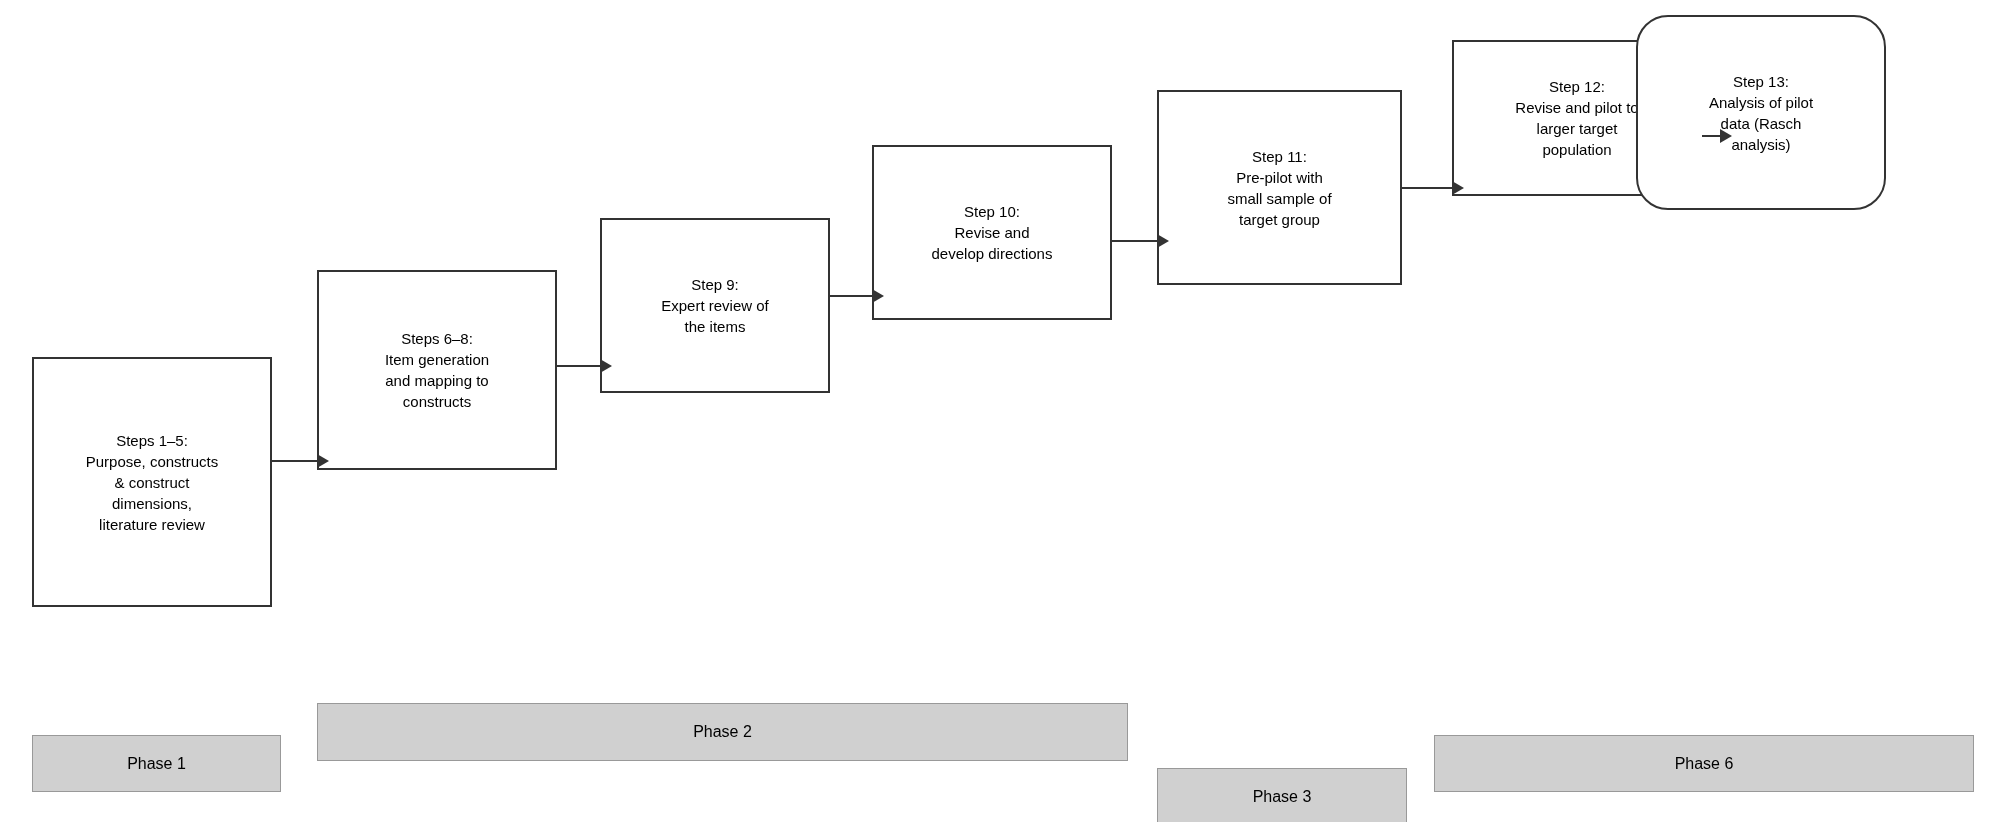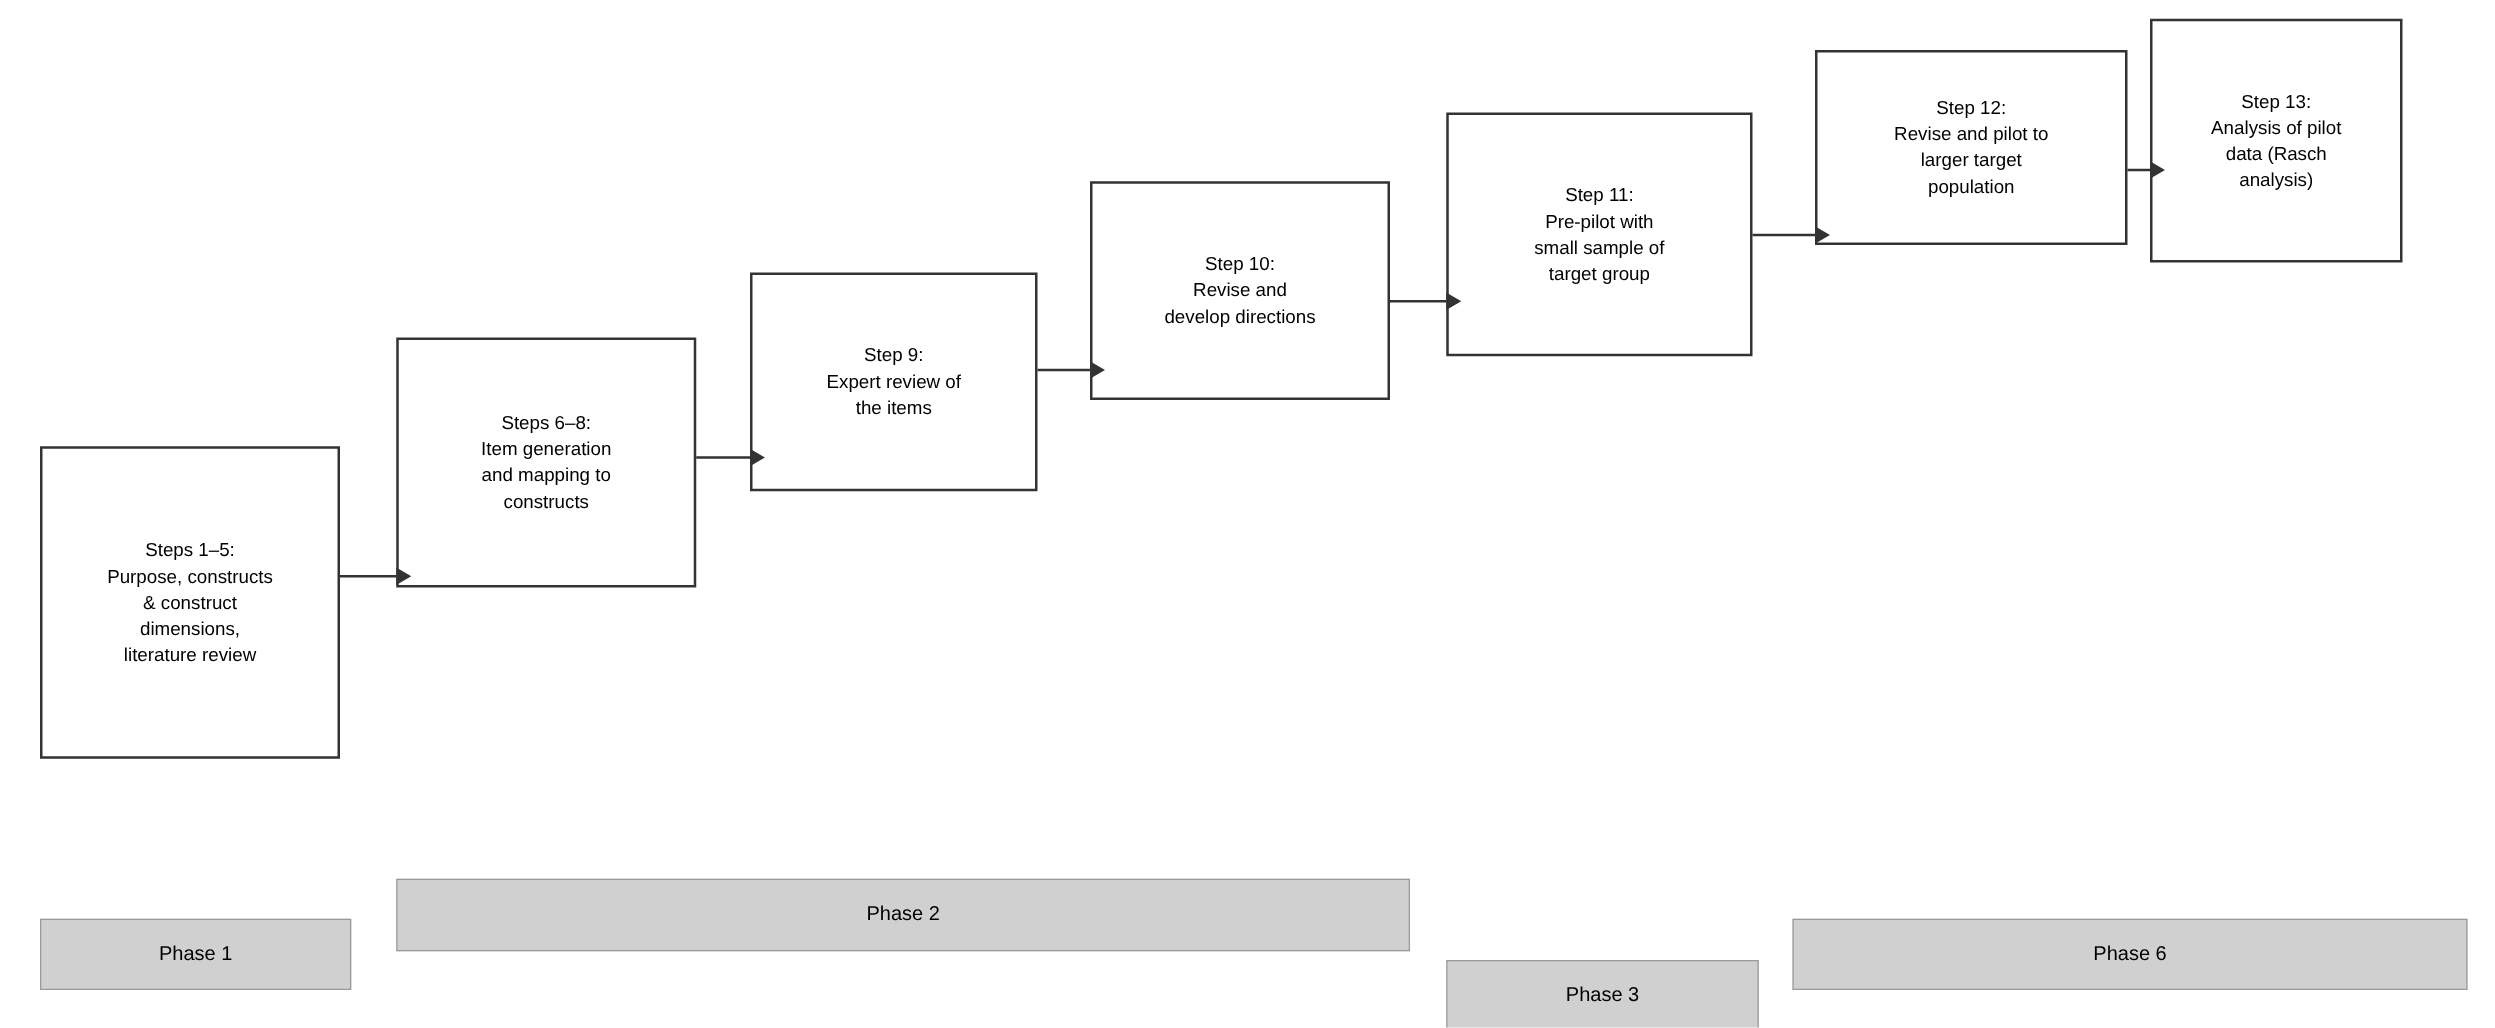--- a/index.html
+++ b/index.html
@@ -60,21 +60,21 @@
 <body>
 
 <div class="diagram-container">
 
 <div class="step-box" style="left: 32px; top: 357px; width: 240px; height: 250px;">Steps 1–5:<br>Purpose, constructs<br>&amp; construct<br>dimensions,<br>literature review</div>
     <div class="step-box" style="left: 317px; top: 270px; width: 240px; height: 200px;">Steps 6–8:<br>Item generation<br>and mapping to<br>constructs</div>
     <div class="step-box" style="left: 600px; top: 205px; width: 230px; height: 175px; margin-top: 13px;">Step 9:<br>Expert review of<br>the items</div>
     <div class="step-box" style="left: 872px; top: 145px; width: 240px; height: 175px;">Step 10:<br>Revise and<br>develop directions</div>
     <div class="step-box" style="left: 1157px; top: 90px; width: 245px; height: 195px;">Step 11:<br>Pre-pilot with<br>small sample of<br>target group</div>
     <div class="step-box" style="left: 1452px; top: 40px; width: 250px; height: 156px;">Step 12:<br>Revise and pilot to<br>larger target<br>population</div>
-    <div class="step-box" style="left: 1720px; top: 15px; width: 202px; height: 195px;">Step 13:<br>Analysis of pilot<br>data (Rasch<br>analysis)</div>
+    <div class="step-box" style="left: 1636px; top: 15px; width: 250px; height: 195px; border-radius: 32px;">Step 13:<br>Analysis of pilot<br>data (Rasch<br>analysis)</div>
     <div class="arrow" style="left: 272px; top: 454px; width: 57px;">
       <div class="arrow-line" style="width: 45px;"></div>
       <div class="arrow-head"></div>
     </div>
     <div class="arrow" style="left: 557px; top: 359px; width: 55px;">
       <div class="arrow-line" style="width: 43px;"></div>
       <div class="arrow-head"></div>
     </div>
     <div class="arrow" style="left: 830px; top: 289px; width: 54px;">
       <div class="arrow-line" style="width: 42px;"></div>

